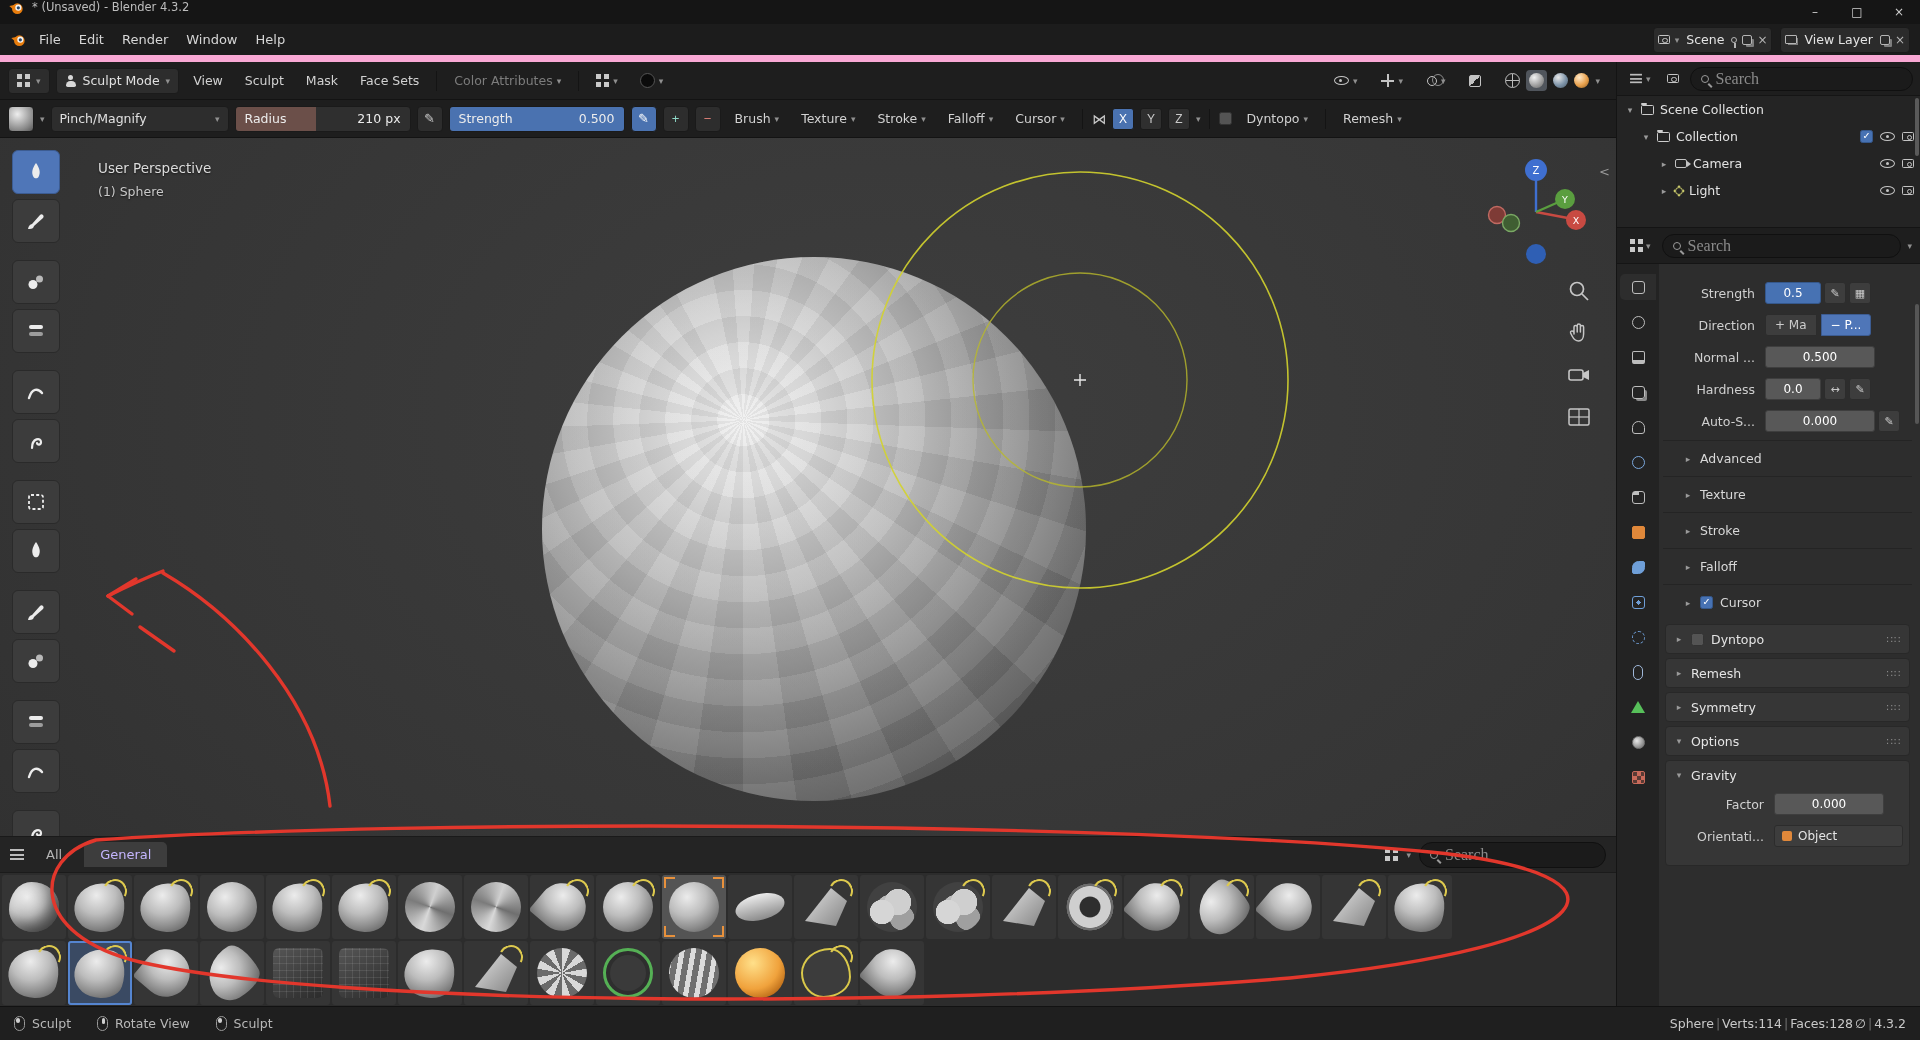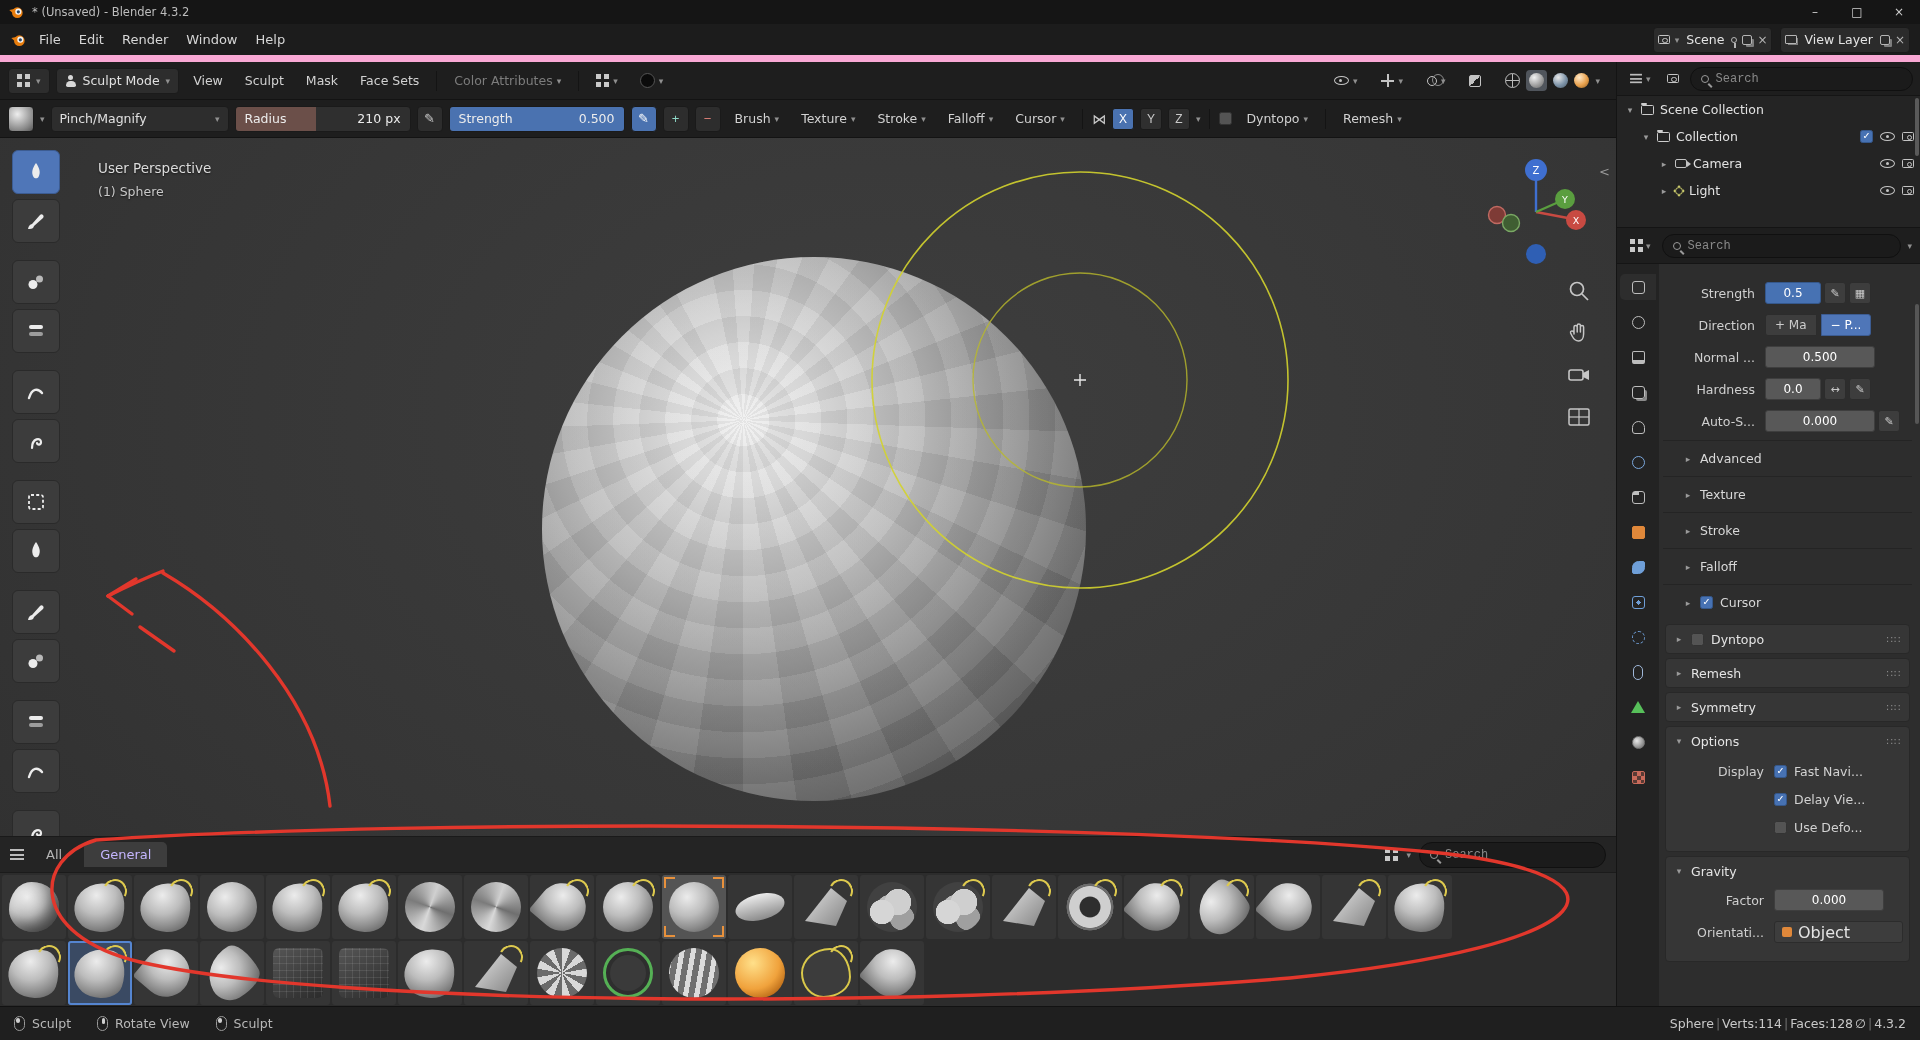--- a/index.html
+++ b/index.html
@@ -1,21 +1,21 @@
 <!DOCTYPE html>
 <html><head>
 <meta charset="utf-8">
 <style>
   *{margin:0;padding:0;box-sizing:border-box}
   html,body{width:1920px;height:1040px;overflow:hidden;background:#101010;
     font-family:"DejaVu Sans","Liberation Sans",sans-serif;color:#d4d4d4;font-size:13px;}
   .app{position:relative;width:1920px;height:1040px;background:#1d1d1d}
 
   
-  .titlebar{position:absolute;top:0;left:0;right:0;height:24px;background:#151515;display:flex;align-items:center;gap:8px;padding-left:8px;font-size:11.5px;color:#bdbdbd}
+  .titlebar{position:absolute;top:0;left:0;right:0;height:24px;background:#151515;display:flex;gap:8px;padding-left:8px;font-size:11.5px;color:#bdbdbd}
   .win-controls{margin-left:auto;display:flex;height:100%}
   .win-btn{width:42px;height:100%;display:flex;align-items:center;justify-content:center;color:#cfcfcf;font-size:12px;cursor:default}
   .win-btn.close{background:transparent}
   .blogo{width:16px;height:16px;display:inline-block}
 
   
   .menubar{position:absolute;top:24px;left:0;right:0;height:38px;background:#1c1c1c;display:flex;align-items:center;padding:0 10px;border-bottom:7px solid #f9a8d4}
   .menu-item{padding:6px 9px;color:#d6d6d6;border-radius:4px}
   .ws-tabs{display:flex;margin-left:22px;height:100%;align-items:stretch}
   .ws{padding:0 13px;display:flex;align-items:center;color:#b2b2b2;font-size:13px;white-space:nowrap}
@@ -100,21 +100,21 @@
   .vp-side{position:absolute;right:24px;top:140px;display:flex;flex-direction:column;gap:16px;align-items:center;z-index:5}
 
   
   .shelf{position:absolute;left:0;bottom:0;width:1616px;height:170px;background:#2c2c2c;border-top:1px solid #1a1a1a;z-index:6}
   .shelf-tabs{height:36px;display:flex;align-items:center;padding:0 10px;gap:6px;background:#242424;border-bottom:1px solid #1b1b1b}
   .burger{width:14px;height:11px;background:linear-gradient(#bdbdbd,#bdbdbd) 0 0/14px 2px,linear-gradient(#bdbdbd,#bdbdbd) 0 4.5px/14px 2px,linear-gradient(#bdbdbd,#bdbdbd) 0 9px/14px 2px;background-repeat:no-repeat;display:inline-block}
   .stab{padding:5px 16px;border-radius:5px 5px 0 0;color:#b5b5b5;font-size:13px}
   .stab.active{background:#3d3d3d;color:#c4b5fd}
   .shelf-right{margin-left:auto;display:flex;align-items:center;gap:8px}
   .search{display:flex;align-items:center;gap:7px;background:#1b1b1b;border:1px solid #101010;border-radius:13px;height:26px;padding:0 10px}
-  .search input{background:none;border:none;outline:none;color:#8b5cf6;font-size:12px;width:150px;font-family:Liberation Mono, monospace}
+  .search input{background:none;border:none;outline:none;color:#8b5cf6;font-size:16px;width:150px;font-family:Liberation Serif, serif}
   .search input::placeholder{color:#8a8a8a}
   .mag{width:8px;height:8px;border:1.5px solid #9a9a9a;border-radius:50%;position:relative;display:inline-block;flex:none}
   .mag::after{content:"";position:absolute;left:7px;top:7px;width:5px;height:1.5px;background:#9a9a9a;transform:rotate(45deg);transform-origin:0 0}
   .shelf-rows{padding:2px}
   .srow{display:flex;gap:2px;margin-bottom:2px}
   .cell{width:64px;height:64px;background:#353535;border-radius:3px;position:relative;display:flex;align-items:center;justify-content:center;flex:none;overflow:hidden}
   .cell.active{background:#545454}
   .cell.active::after{content:"";position:absolute;inset:2px;background:
     linear-gradient(#e8913c,#e8913c) left top/11px 2px,linear-gradient(#e8913c,#e8913c) left top/2px 11px,
     linear-gradient(#e8913c,#e8913c) right top/11px 2px,linear-gradient(#e8913c,#e8913c) right top/2px 11px,
@@ -190,21 +190,21 @@
   .seg{height:22px;padding:0 9px;background:#3d3d3d;border:1px solid #2c2c2c;color:#ccc;font-size:12px;border-radius:3px 0 0 3px;display:flex;align-items:center;white-space:nowrap}
   .seg+.seg{border-radius:0 3px 3px 0;margin-left:1px}
   .seg.active{background:#4f76b8;color:#fff;border-color:#3c5c92}
   .sp{display:flex;align-items:center;height:36px;padding-left:20px;color:#d8d8d8;font-size:12.5px;gap:7px;border-top:1px solid rgba(0,0,0,.18)}
   .pblock{background:#363636;border:1px solid #282828;border-radius:4px;margin:4px 2px}
   .phead{display:flex;align-items:center;height:28px;padding:0 8px;gap:7px;font-size:12.5px;color:#e4e4e4}
   .phandle{margin-left:auto;color:#8d8d8d;font-size:10px;letter-spacing:1px}
   .pbody{padding:2px 6px 10px}
   .ckrow{display:flex;align-items:center;height:28px}
   .cklabel{font-size:12.5px;color:#d2d2d2;margin-left:7px;white-space:nowrap;overflow:hidden}
-  .dd-box{flex:1;height:22px;background:#3d3d3d;border:1px solid #2c2c2c;border-radius:3px;display:flex;align-items:center;gap:6px;padding:0 7px;font-size:16px;color:#e4e4e4;min-width:0}
+  .dd-box{flex:1;height:22px;background:#3d3d3d;border:1px solid #2c2c2c;border-radius:3px;display:flex;align-items:center;gap:6px;padding:0 7px;font-size:12px;color:#e4e4e4;min-width:0}
   .obj-ic{width:10px;height:10px;background:#e0883a;border-radius:2px;flex:none}
   .pscroll{position:absolute;right:1px;top:40px;width:4px;height:120px;border-radius:2px;background:#565656}
 
   
   .statusbar{position:absolute;top:1006px;left:0;right:0;height:34px;background:#1f1f1f;border-top:1px solid #121212;display:flex;align-items:center;padding:0 14px;gap:26px;font-size:12.5px;color:#b8b8b8}
   .hint{display:flex;align-items:center;gap:7px}
   .mou{width:11px;height:15px;border:1.3px solid #9a9a9a;border-radius:5.5px;position:relative;display:inline-block;flex:none}
   .mou::before{content:"";position:absolute;background:#d0d0d0;border-radius:2px}
   .mou.left::before{left:1px;top:1px;width:4px;height:5px}
   .mou.mid::before{left:3.5px;top:1px;width:3px;height:6px}
@@ -845,37 +845,20 @@
               <span>Symmetry</span>
               <span class="phandle">∷∷</span>
             </div>
         </div>
         <div class="pblock">
           <div class="phead">
               <span class="tri">▾</span>
               <span>Options</span>
               <span class="phandle">∷∷</span>
             </div>
-          <div class="pbody">
-            <div class="ckrow">
-              <span class="plabel">Display</span>
-              <span class="cb on"></span>
-              <span class="cklabel">Fast Navi...</span>
-            </div>
-            <div class="ckrow">
-              <span class="plabel"></span>
-              <span class="cb on"></span>
-              <span class="cklabel">Delay Vie...</span>
-            </div>
-            <div class="ckrow">
-              <span class="plabel"></span>
-              <span class="cb"></span>
-              <span class="cklabel">Use Defo...</span>
-            </div>
-          </div>
         </div>
         <div class="pblock">
           <div class="phead">
               <span class="tri">▾</span>
               <span>Gravity</span>
             </div>
           <div class="pbody">
             <div class="prow">
               <span class="plabel">Factor</span>
               <span class="pctrl">

